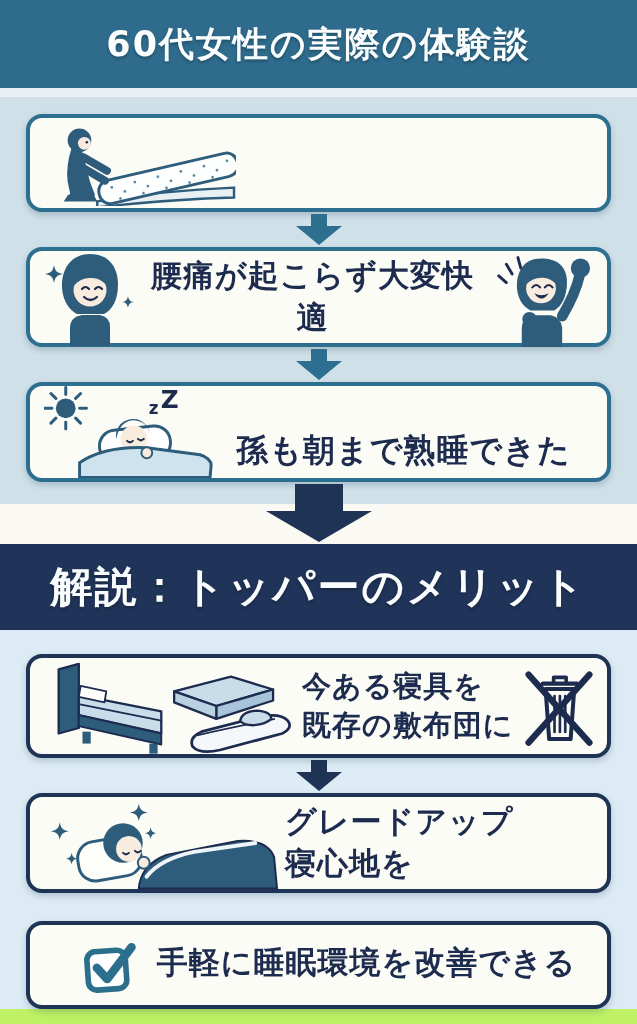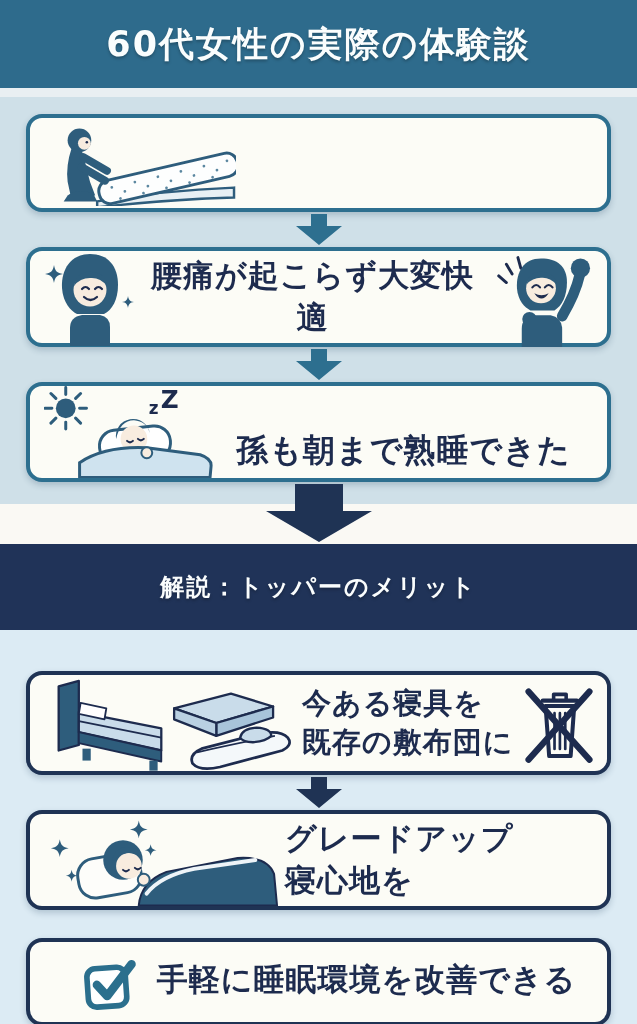--- a/index.html
+++ b/index.html
@@ -7,33 +7,33 @@
   body { font-family:"DejaVu Sans","Liberation Sans",sans-serif; }
   .page { width:637px; height:1024px; overflow:hidden; background:#bef264; }
 
   
   .banner { display:flex; align-items:center; justify-content:center; }
   .banner-teal { height:88px; background:#2e6b8c; }
   .banner-navy { height:86px; background:#203358; box-shadow:0 3px 5px rgba(10,25,50,.25); }
   .banner h1, .banner h2 { color:#fafdfd; font-weight:700; letter-spacing:2px;
       text-shadow:0 2px 3px rgba(0,0,0,.25); }
   .banner h1 { font-size:35px; }
-  .banner h2 { font-size:24px;text-align:center; }
+  .banner h2 { font-size:42px;text-align:center; }
   .band { height:9px; background:#e9eff2; }
 
   
   .sec1 { background:#cfe0e8; padding:17px 26px 22px; }
   .sec2 { background:#dcebf4; padding:24px 26px 0; }
 
   
   .card { background:#fcfcf6; border-radius:16px; display:flex; align-items:center;
       padding:0 14px; box-shadow:0 3px 6px rgba(25,55,85,.22); }
   .card.teal { border:4px solid #2d6f8f; }
   .card.navy { border:4px solid #1f3354; }
-  .h98 { height:98px; } .h100 { height:100px; } .h104 { height:104px;margin-top:17px; } .h88 { height:88px;font-family:Liberation Mono, monospace; }
+  .h98 { height:98px; } .h100 { height:100px; } .h104 { height:104px; } .h88 { height:88px;font-family:Liberation Mono, monospace; }
 
   .card-text { flex:1; text-align:center; font-weight:700; color:#1d2b4e;
       line-height:1.34; letter-spacing:1px; }
   .card-text.left { text-align:left; padding-left:6px; }
   .fs33 { font-size:33px; } .fs32 { font-size:32px;margin-top:36px; } .fs31 { font-size:31px; }
   .fs29 { font-size:29px; }
 
   
   .arrow-row { display:flex; justify-content:center; margin:2px 0; height:31px; }
   .arrow-row svg { display:block; }

